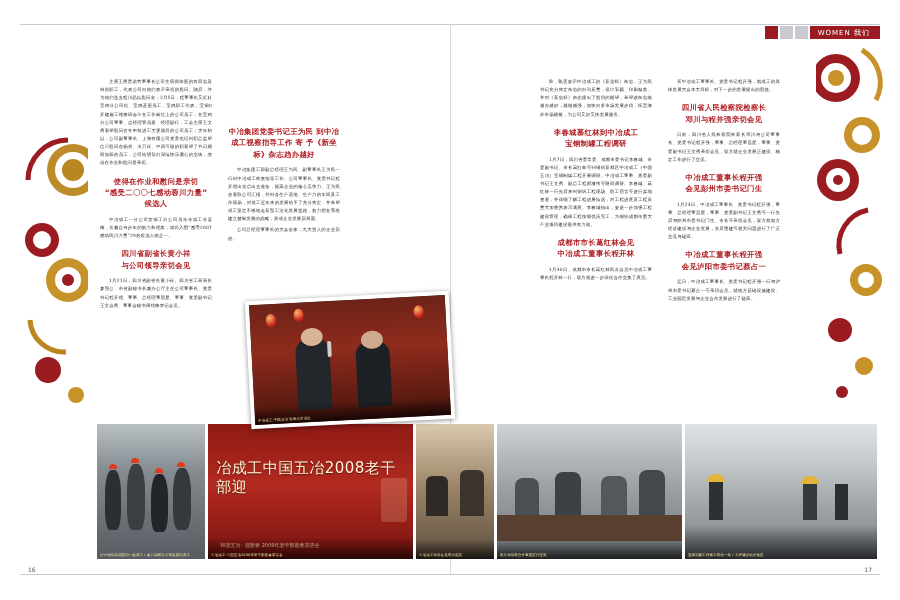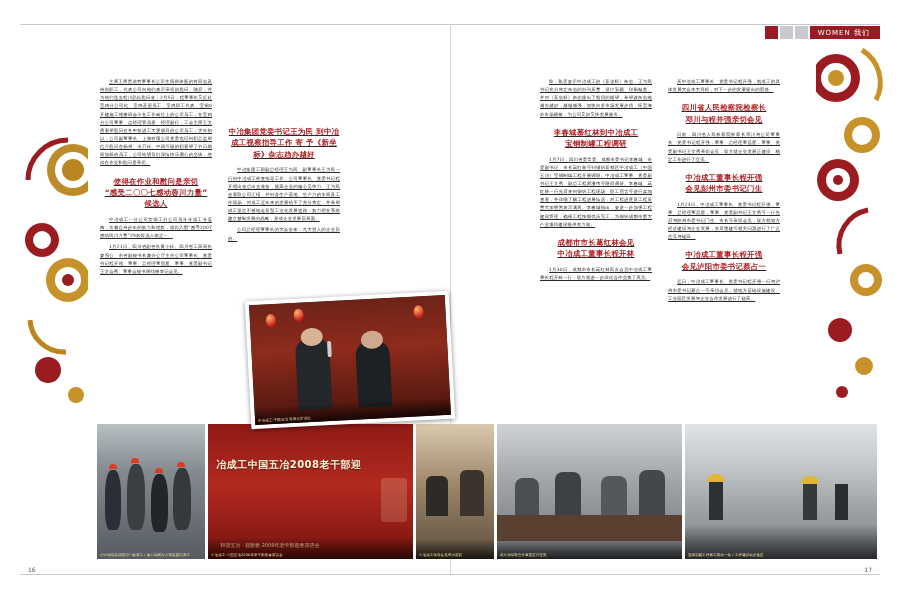--- a/index.html
+++ b/index.html
@@ -61,21 +61,20 @@
   .deco-right { right: 14px; top: 30px; width: 70px; height: 380px; }
 
   
   .col {
     position: absolute;
     font-size: 4.4px;
     line-height: 1.85;
     color: #2a2a2a;
     text-align: justify;
     letter-spacing: 0.2px;
-    text-decoration: underline;
   }
   .col p {
     margin: 0 0 3px 0;
     text-indent: 9px;
   }
   .headline {
     color: #b01d22;
     font-weight: bold;
     font-size: 7.4px;
     line-height: 1.55;
@@ -139,22 +138,22 @@
       linear-gradient(180deg, #c8cdd0 0%, #9aa0a4 40%, #6e7478 75%, #4a5054 100%); }
   .ph-d { background:
       linear-gradient(180deg, #cdb79a 0%, #9b8467 45%, #6a5a46 100%); }
 
   .banner-text {
     position: absolute;
     left: 4%;
     top: 26%;
     right: 4%;
     color: #fff6d8;
-    font-size: 10px;
-    font-weight: bold;
+    font-size: 15px;
+    font-weight: normal;
     line-height: 1.25;
     letter-spacing: 0.5px;
     text-shadow: 0 1px 1px rgba(0,0,0,0.5);
   }
   .banner-sub {
     position: absolute;
     left: 6%;
     bottom: 8%;
     color: #ffe6b0;
     font-size: 5px;
@@ -230,20 +229,22 @@
     <circle cx="48" cy="336" r="9" fill="#c8922a"></circle>
     <circle cx="26" cy="362" r="6" fill="#9a1c20"></circle>
   </svg>
 
   <div class="col" style="left:100px; top:78px; width:112px;">
     <p>主席王秀贵说劳董事长公司生病倒休医的有同志及特别职工，代表公司向他们表示亲切的慰问。随后，并为他们送去程川品以慰问金；2月5日，程董事长又赶赴宝鸡分公司站、宝鸡基层员工，宝鸡职工代表，宝钢0开建施工维修班奋斗在工作岗位上的公司员工；在宝鸡分公司董事、点经理管员看、经理副行，工会主席王文秀看望慰问在冬申前进工大厦项目的公司员工；大年初以，公司副董事长、上海有限公司党委也记到职总监望位置慰问在杨州、冷万祥、中四等级的职看望了节日期间加班的员工，公司给明导们深情快乐愿心的交谈，使得在作业和慰问是亲切。</p>
     <div class="headline" style="white-space:pre-line">使得在作业和慰问是亲切
 “感受二〇〇七感动蓉川力量”
 候选人</div>
     <p>中冶成工一分公司女钢工分公司员冷冷成工冷雪梅，凭着自身步年的努力和锤炼，成功入围“感受2007感动民川力量”29名候选人物之一。</p>
+    <div class="headline" style="white-space:pre-line">四川省副省长黄小祥
+与公司领导亲切会见</div>
     <p>1月21日，四川省副省长黄小祥。四川省工商局长参照公、市省副秘书长兼办公厅主任公司董事长、党委书记程开相、董事、总经理董思星、董事、党委副书记王文会秀、董事会秘书周找修李记会见。</p>
   </div>
 
   <div class="col" style="left:540px; top:78px; width:112px;">
     <p>险，熟悉要示中冶成工的《新坐标》杂志，王为民书记充分肯定杂志的办刊质量，设计新颖、印刷精美，并对《新坐标》杂志提出了殷切的期望，希望该杂志能越办越好，越做越强，加快向多市场发展步伐，拓宽海外市场规模，为公司又好又快发展服务。</p>
     <div class="headline" style="white-space:pre-line">李春城慕红林到中冶成工
 宝钢制罐工程调研</div>
     <p>1月7日，四川省委常委、成都市委书记李春城、市委副书记、市长葛红林等到钢钒新都区中冶成工（中国五冶）宝钢制罐工程开展调研。中冶成工董事、党委副书记王文秀、副总工程师潘伟等陪同调研。李春城、葛红林一行先后来到钢钒工程现场、职工宿舍等进行实地查看，并详细了解工程进展情况，对工程进度及工程质量大加赞赏表示满意。李春城指出，要进一步加强工程建设管理，确保工程按期优质完工，为钢钒成都市重大产业项目建设提供有力助。</p>
     <div class="headline" style="white-space:pre-line">成都市市长葛红林会见
 中冶成工董事长程开林</div>

